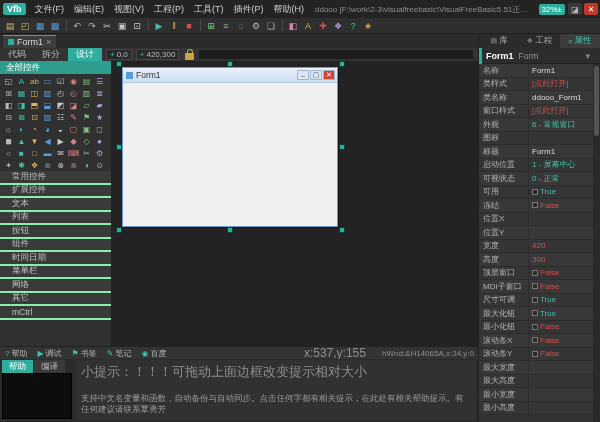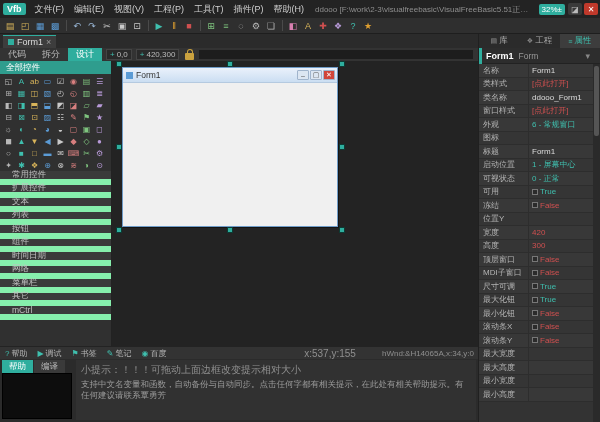--- a/index.html
+++ b/index.html
@@ -34,49 +34,49 @@
   .chip .plus{color:#3fbfae;}
   .lock{position:relative;width:9px;height:7px;background:#caa23f;border-radius:1px;margin-left:6px;margin-top:3px;}
   .lock:before{content:"";position:absolute;left:2px;top:-4px;width:4px;height:4px;border:1px solid #caa23f;border-bottom:none;border-radius:3px 3px 0 0;}
   .ruler{flex:1;height:9px;background:#1d1d1d;margin:0 5px;}
 
   
   .toolbox{position:absolute;left:0;top:61px;width:112px;height:285px;background:#303030;border-right:1px solid #222;overflow:hidden;}
   .tb-header{height:13px;background:#2f9d8e;color:#fff;display:flex;align-items:center;padding-left:6px;font-size:8.5px;}
   .tb-grid{display:flex;flex-wrap:wrap;align-content:flex-start;padding:1px 0 0 2px;height:97px;overflow:hidden;}
   .gicon{width:13px;height:12px;display:flex;align-items:center;justify-content:center;font-size:8px;}
-  .cat{height:13.5px;background:#3a3a3a;border-bottom:6px solid #86efac;display:flex;align-items:center;padding-left:12px;color:#c0c0c0;font-size:8.5px;}
+  .cat{height:13.5px;background:#3a3a3a;border-bottom:2px solid #86efac;display:flex;align-items:center;padding-left:12px;color:#c0c0c0;font-size:8.5px;}
 
   
   .canvas{position:absolute;left:112px;top:61px;width:366px;height:285px;background:#232323;}
   .form{position:absolute;left:10px;top:6px;width:216px;height:160px;background:#f0f0f0;border:1px solid #6f9cc8;box-shadow:1px 1px 0 #141414;}
   .form-titlebar{height:15px;background:linear-gradient(#eaf1fb,#cbdef2);display:flex;align-items:center;padding:0 2px 0 3px;gap:3px;border-bottom:1px solid #b5cae0;}
   .form-ico{width:7px;height:7px;background:#5b9bd5;}
   .form-title{flex:1;color:#333;font-size:8.5px;}
   .fbtn{width:12px;height:10px;display:flex;align-items:center;justify-content:center;font-size:7px;border:1px solid #a0b4cc;border-radius:1px;margin-left:1px;}
   .handle{position:absolute;width:6px;height:6px;background:#2fae9e;border:1px solid #0d3b34;}
   .h-nw{left:4px;top:0}.h-n{left:115px;top:0}.h-ne{left:227px;top:0}
   .h-w{left:4px;top:83px}.h-e{left:227px;top:83px}
   .h-sw{left:4px;top:166px}.h-s{left:115px;top:166px}.h-se{left:227px;top:166px}
 
   
   .statusrow{position:absolute;left:0;top:346px;width:478px;height:13px;background:#333;border-top:1px solid #232323;display:flex;align-items:center;}
   .sitem{display:flex;align-items:center;gap:2px;padding:0 5px;color:#b5b5b5;font-size:8px;white-space:nowrap;}
   .sitem .sg{color:#3fbfae;}
-  .scoords{margin-left:auto;color:#8f8f8f;font-size:10px;margin-right:26px;white-space:nowrap;}
+  .scoords{margin-left:auto;color:#8f8f8f;font-size:12px;margin-right:16px;white-space:nowrap;}
   .shwnd{color:#8f8f8f;font-size:8px;padding-right:4px;white-space:nowrap;}
 
   
   .bottom{position:absolute;left:0;top:359px;width:478px;height:63px;background:#2b2b2b;}
   .btabs{position:absolute;left:2px;top:1px;display:flex;gap:1px;}
   .btab{padding:1px 7px;background:#3a3a3a;color:#bbb;font-size:8.5px;}
   .btab.active{background:#2fae9e;color:#fff;}
   .console{position:absolute;left:2px;top:14px;width:70px;height:46px;background:#0d0d0d;border:1px solid #000;}
   .hints{position:absolute;left:76px;top:1px;width:400px;height:60px;background:#313131;padding:3px 5px;}
-  .tip1{color:#8f8f8f;font-size:10px;margin-bottom:2px;}
+  .tip1{color:#8f8f8f;font-size:13px;margin-bottom:12px;}
   .tip2{color:#9a9a9a;font-size:8.5px;line-height:1.35;}
   .site{color:#3fbfae;font-size:8.5px;margin-top:2px;}
 
   
   .rightpanel{position:absolute;left:478px;top:34px;width:122px;height:388px;background:#333;border-left:1px solid #202020;}
   .rtabs{height:14px;display:flex;align-items:center;background:#2b2b2b;}
   .rtab{flex:1;display:flex;align-items:center;justify-content:center;gap:2px;color:#aaa;font-size:8.5px;height:14px;}
   .rtab .rtg{font-size:7px;color:#888;}
   .rtab.active{background:#3d3d3d;color:#3fbfae;}
   .rtab.active .rtg{color:#3fbfae;}
@@ -244,22 +244,22 @@
         <span class="gicon" style="color: rgb(184, 154, 216);">⊙</span>
       </div>
     <div id="tb-cats">
         <div class="cat">常用控件</div>
         <div class="cat">扩展控件</div>
         <div class="cat">文本</div>
         <div class="cat">列表</div>
         <div class="cat">按钮</div>
         <div class="cat">组件</div>
         <div class="cat">时间日期</div>
+        <div class="cat">菜单栏</div>
         <div class="cat">网络</div>
-        <div class="cat">菜单栏</div>
         <div class="cat">其它</div>
         <div class="cat">mCtrl</div>
       </div>
   </div>
 
   <div class="canvas">
     <div class="form">
       <div class="form-titlebar">
         <span class="form-ico"></span>
         <span class="form-title">Form1</span>
@@ -385,20 +385,24 @@
           </span>
         </div>
         <div class="prow">
           <span class="plabel">冻结</span>
           <span class="pval">
             <span class="chk"></span>
             <span class="v-red">False</span>
           </span>
         </div>
         <div class="prow">
+          <span class="plabel">位置X</span>
+          <span class="pval v-plain"></span>
+        </div>
+        <div class="prow">
           <span class="plabel">位置Y</span>
           <span class="pval v-plain"></span>
         </div>
         <div class="prow">
           <span class="plabel">宽度</span>
           <span class="pval v-red">420</span>
         </div>
         <div class="prow">
           <span class="plabel">高度</span>
           <span class="pval v-red">300</span>

